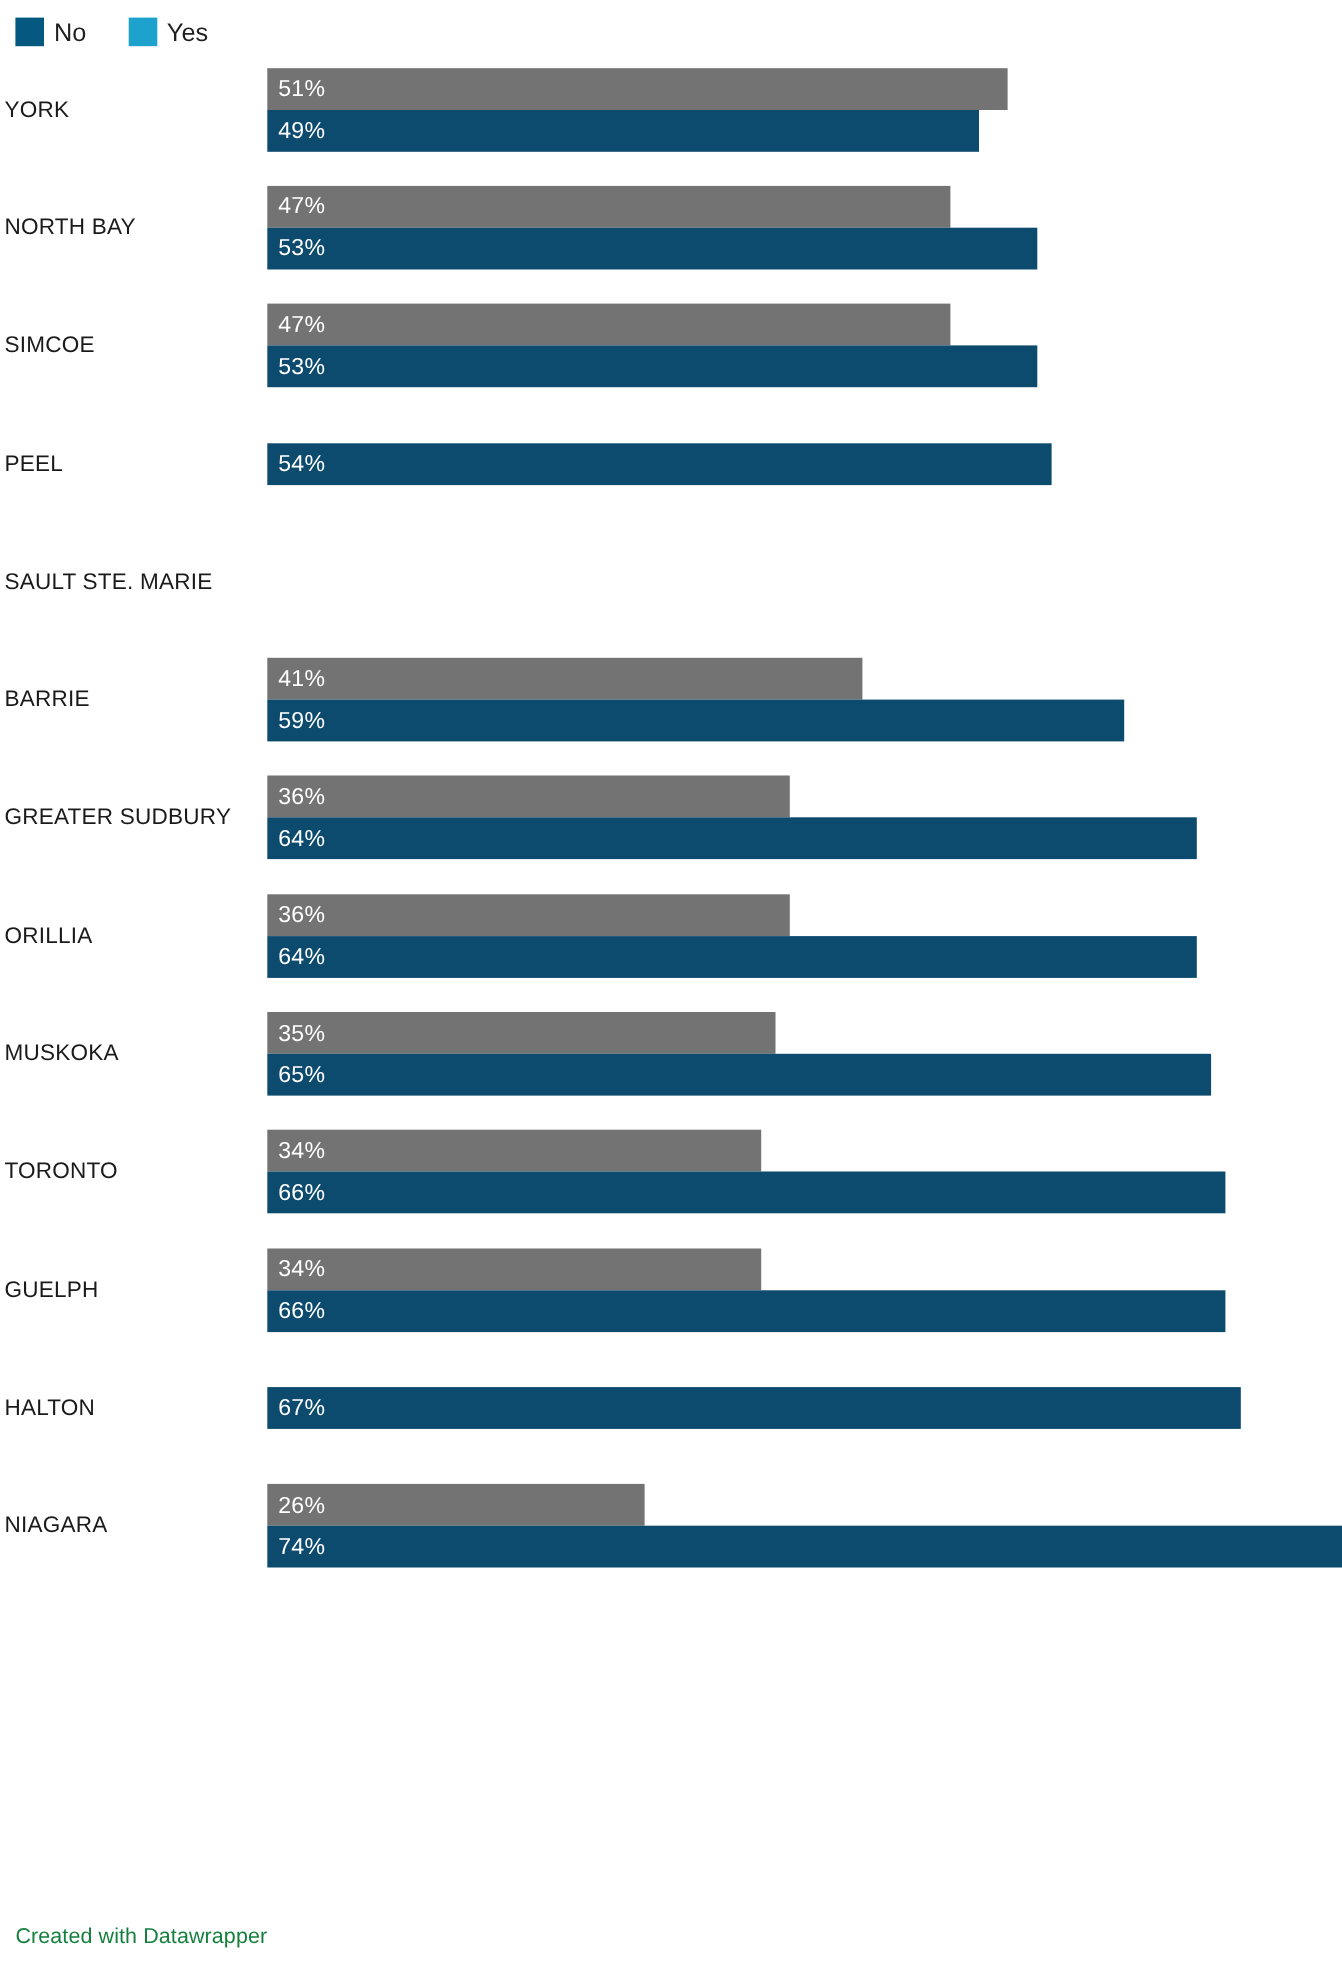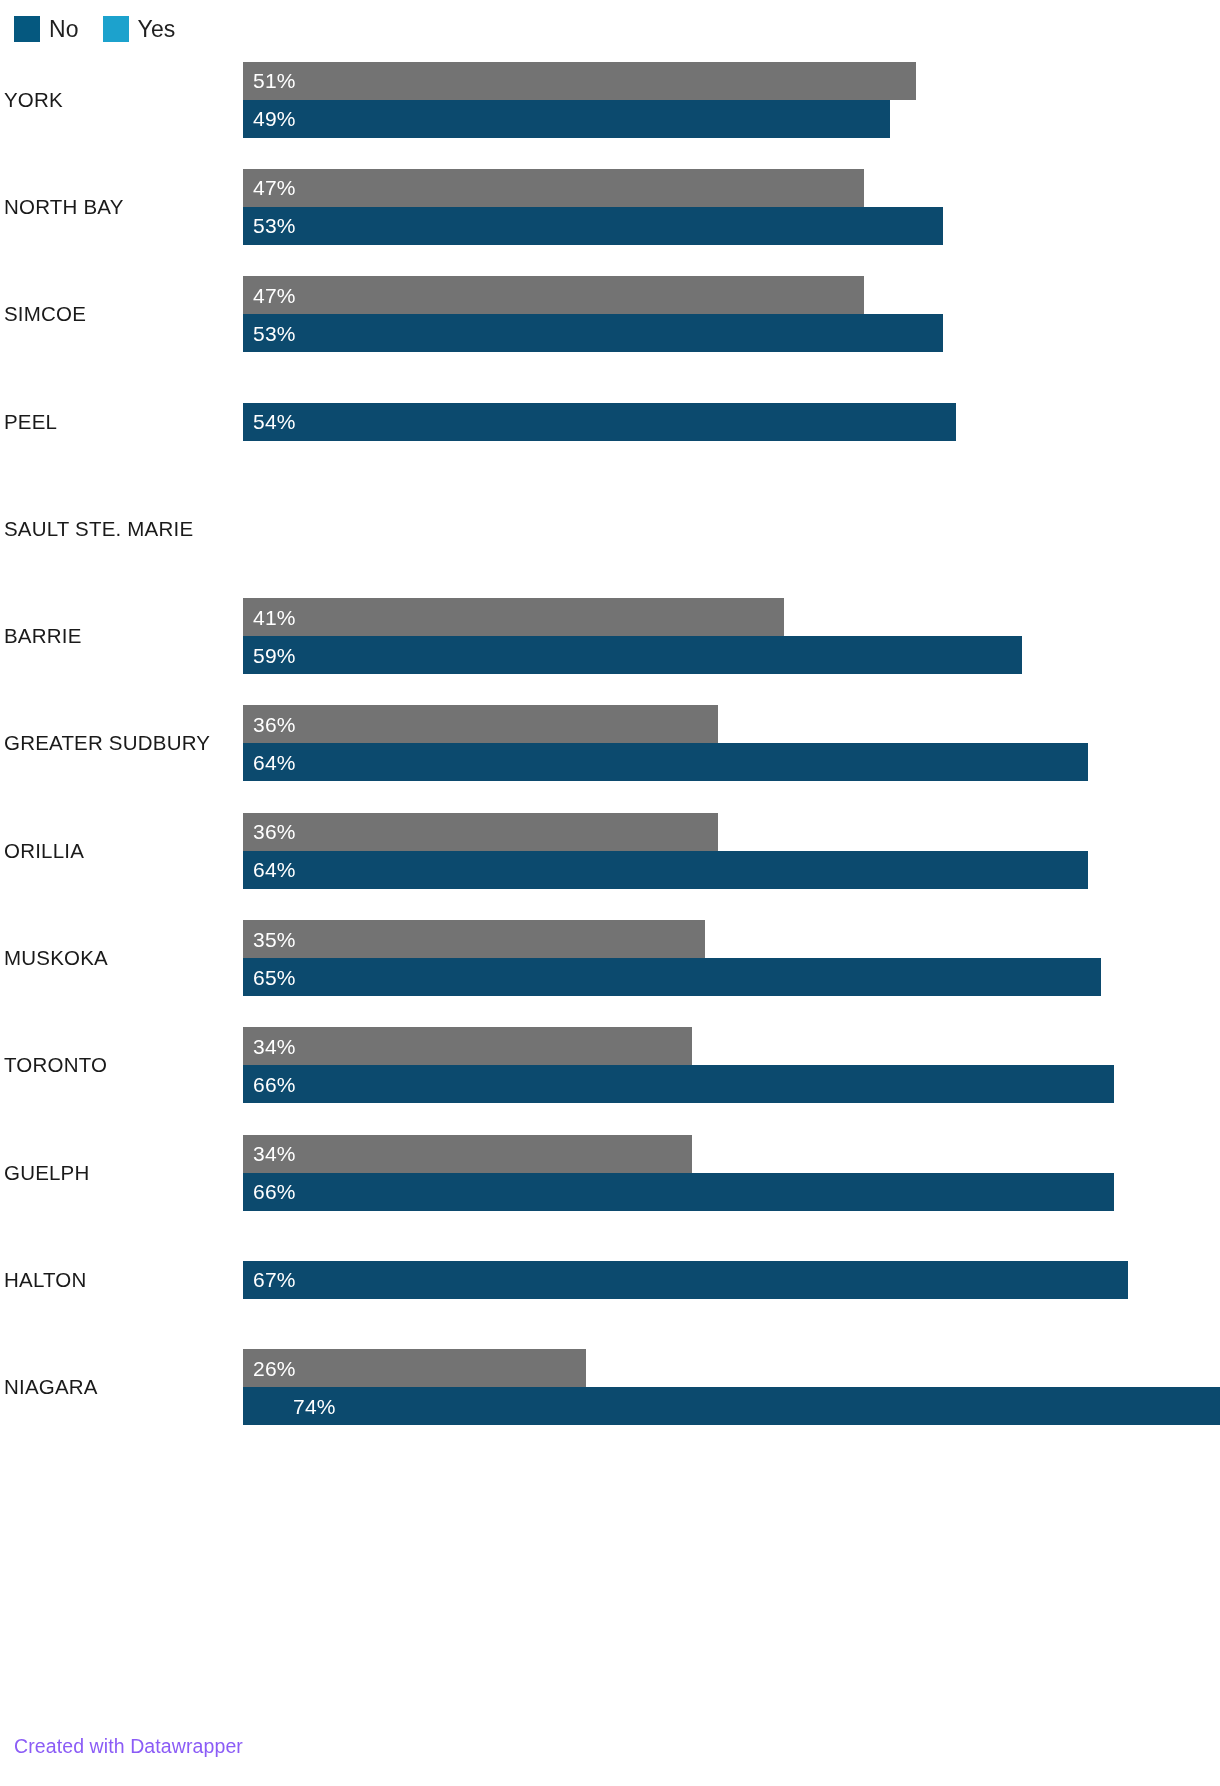--- a/index.html
+++ b/index.html
@@ -14,21 +14,21 @@
     font-family: "Liberation Sans", sans-serif;
     color: #1a1a1a;
     position: relative;
     overflow: hidden;
   }
 
   
   .legend {
     display: flex;
     align-items: center;
-    gap: 24px;
+    gap: 38px;
     padding: 12px 0 0 14px;
     height: 46px;
   }
   .legend-item {
     display: flex;
     align-items: center;
     gap: 9px;
   }
   .legend-swatch {
     width: 26px;
@@ -88,23 +88,23 @@
     padding-left: 10px;
     line-height: 1;
     white-space: nowrap;
     letter-spacing: 0.2px;
   }
 
   
   .footer {
     position: absolute;
     left: 14px;
-    bottom: 28px;
+    bottom: 14px;
     font-size: 19.5px;
-    color: #8b5cf6;
+    color: #15803d;
     letter-spacing: 0.1px;
   }
 </style>
 </head>
 <body>
 
 <div class="legend">
   <div class="legend-item">
     <span class="legend-swatch" style="background: rgb(5, 88, 127);"></span>
     <span class="legend-label">No</span>
@@ -233,20 +233,20 @@
           <span class="bar-value">67%</span>
         </div>
       </div>
     </div>
     <div class="row">
       <div class="row-label">NIAGARA</div>
       <div class="row-bars">
         <div class="bar bar-no" style="width: 35.1351%;">
           <span class="bar-value">26%</span>
         </div>
-        <div class="bar bar-yes" style="width: 100%; padding-left: 40px;">
+        <div class="bar bar-yes" style="width: 100%;">
           <span class="bar-value">74%</span>
         </div>
       </div>
     </div>
   </div>
 
 <div class="footer">Created with Datawrapper</div>
 
 </body></html>

